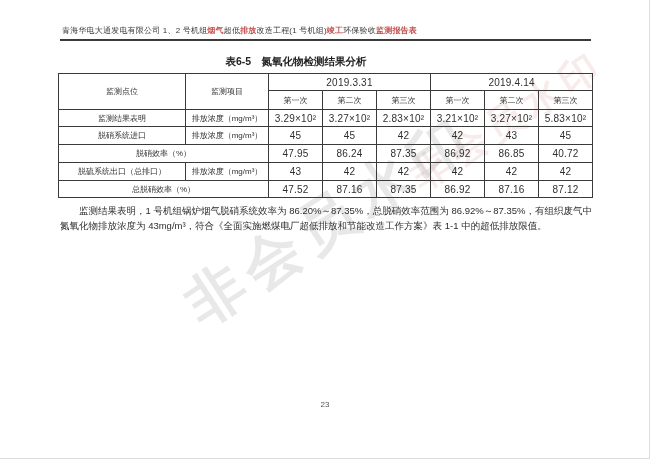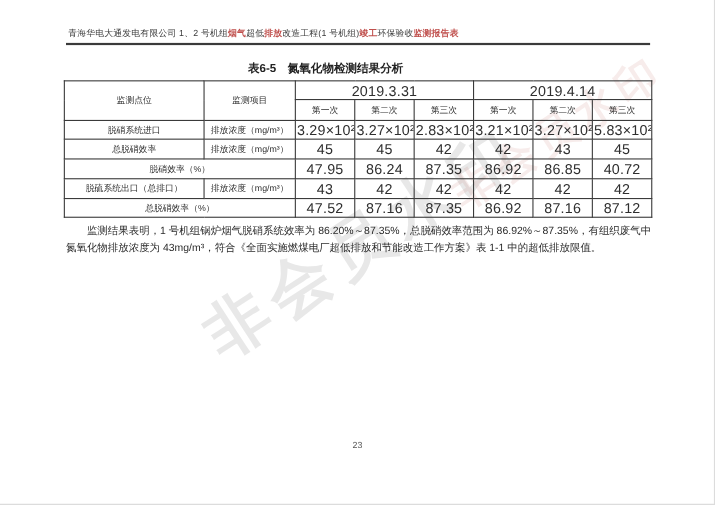--- a/index.html
+++ b/index.html
@@ -39,21 +39,21 @@
     font-size: 8px; color: #2f2f2f;
   }
   .results-table th, .results-table td {
     border: 1px solid #3a3a3a;
     text-align: center; vertical-align: middle;
     font-weight: normal;
     padding: 0 1px;
     overflow: hidden; white-space: nowrap;
   }
   .results-table { border: 1.5px solid #333; }
-  .results-table .num { font-size: 13px; letter-spacing: 0.2px; }
+  .results-table .num { font-size: 10px; letter-spacing: 0.2px; }
   .results-table .lbl { font-size: 8px; }
   tr.r-date  { height: 17px; }
   tr.r-runs  { height: 19px; }
   tr.r-data1 { height: 17px; }
   tr.r-data2 { height: 18px; }
   tr.r-data3 { height: 18px; padding-left: 36px; }
   tr.r-data4 { height: 18px; }
   tr.r-data5 { height: 17px; }
 
   
@@ -121,31 +121,31 @@
   </tr>
   <tr class="r-runs">
     <th class="lbl">第一次</th>
     <th class="lbl">第二次</th>
     <th class="lbl">第三次</th>
     <th class="lbl">第一次</th>
     <th class="lbl">第二次</th>
     <th class="lbl">第三次</th>
   </tr>
   <tr class="r-data1">
-    <td class="lbl">脱硝系统进口</td>
+    <td class="lbl">监测结果表明</td>
     <td class="lbl">排放浓度（mg/m³）</td>
     <td class="num">3.29×10²</td>
     <td class="num">3.27×10²</td>
     <td class="num">2.83×10²</td>
     <td class="num">3.21×10²</td>
     <td class="num">3.27×10²</td>
     <td class="num">5.83×10²</td>
   </tr>
   <tr class="r-data2">
-    <td class="lbl">总脱硝效率</td>
+    <td class="lbl">脱硝系统进口</td>
     <td class="lbl">排放浓度（mg/m³）</td>
     <td class="num">45</td>
     <td class="num">45</td>
     <td class="num">42</td>
     <td class="num">42</td>
     <td class="num">43</td>
     <td class="num">45</td>
   </tr>
   <tr class="r-data3">
     <td colspan="2" class="lbl">脱硝效率（%）</td>

